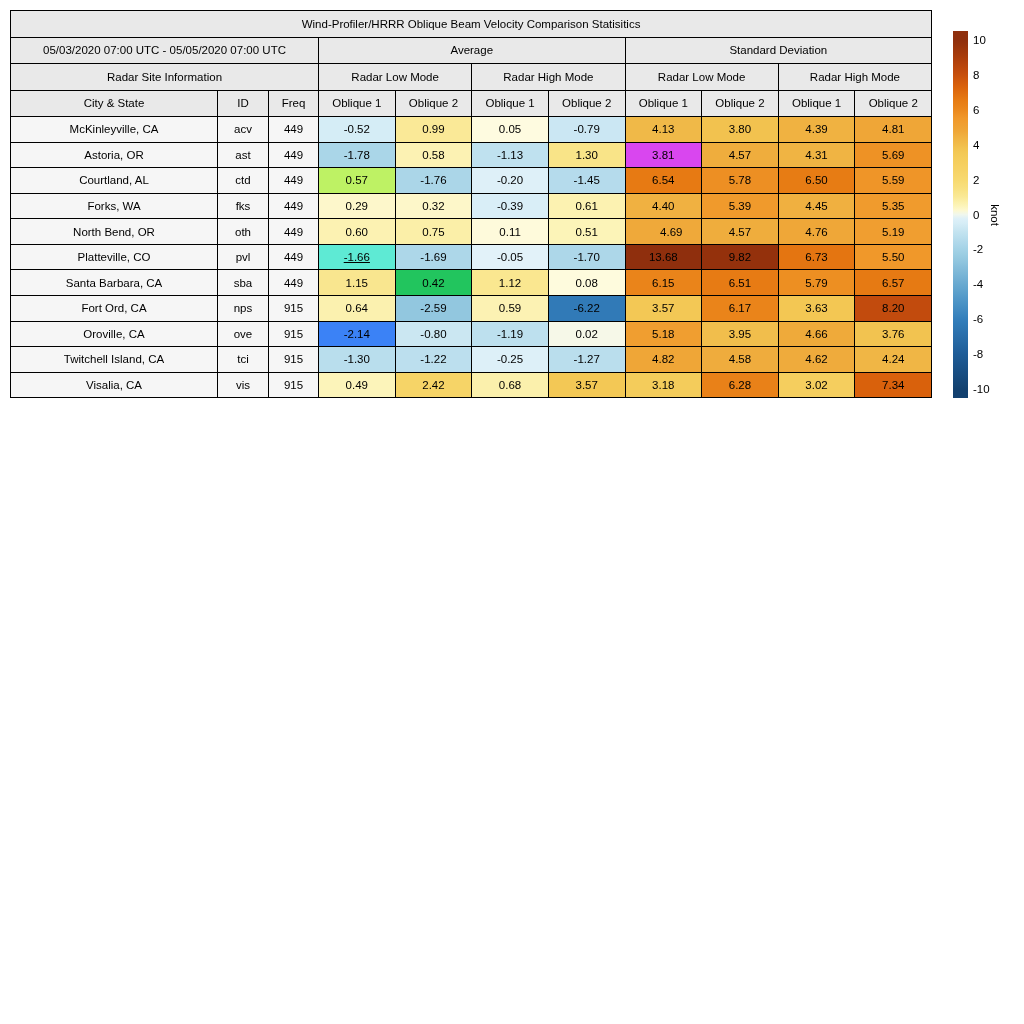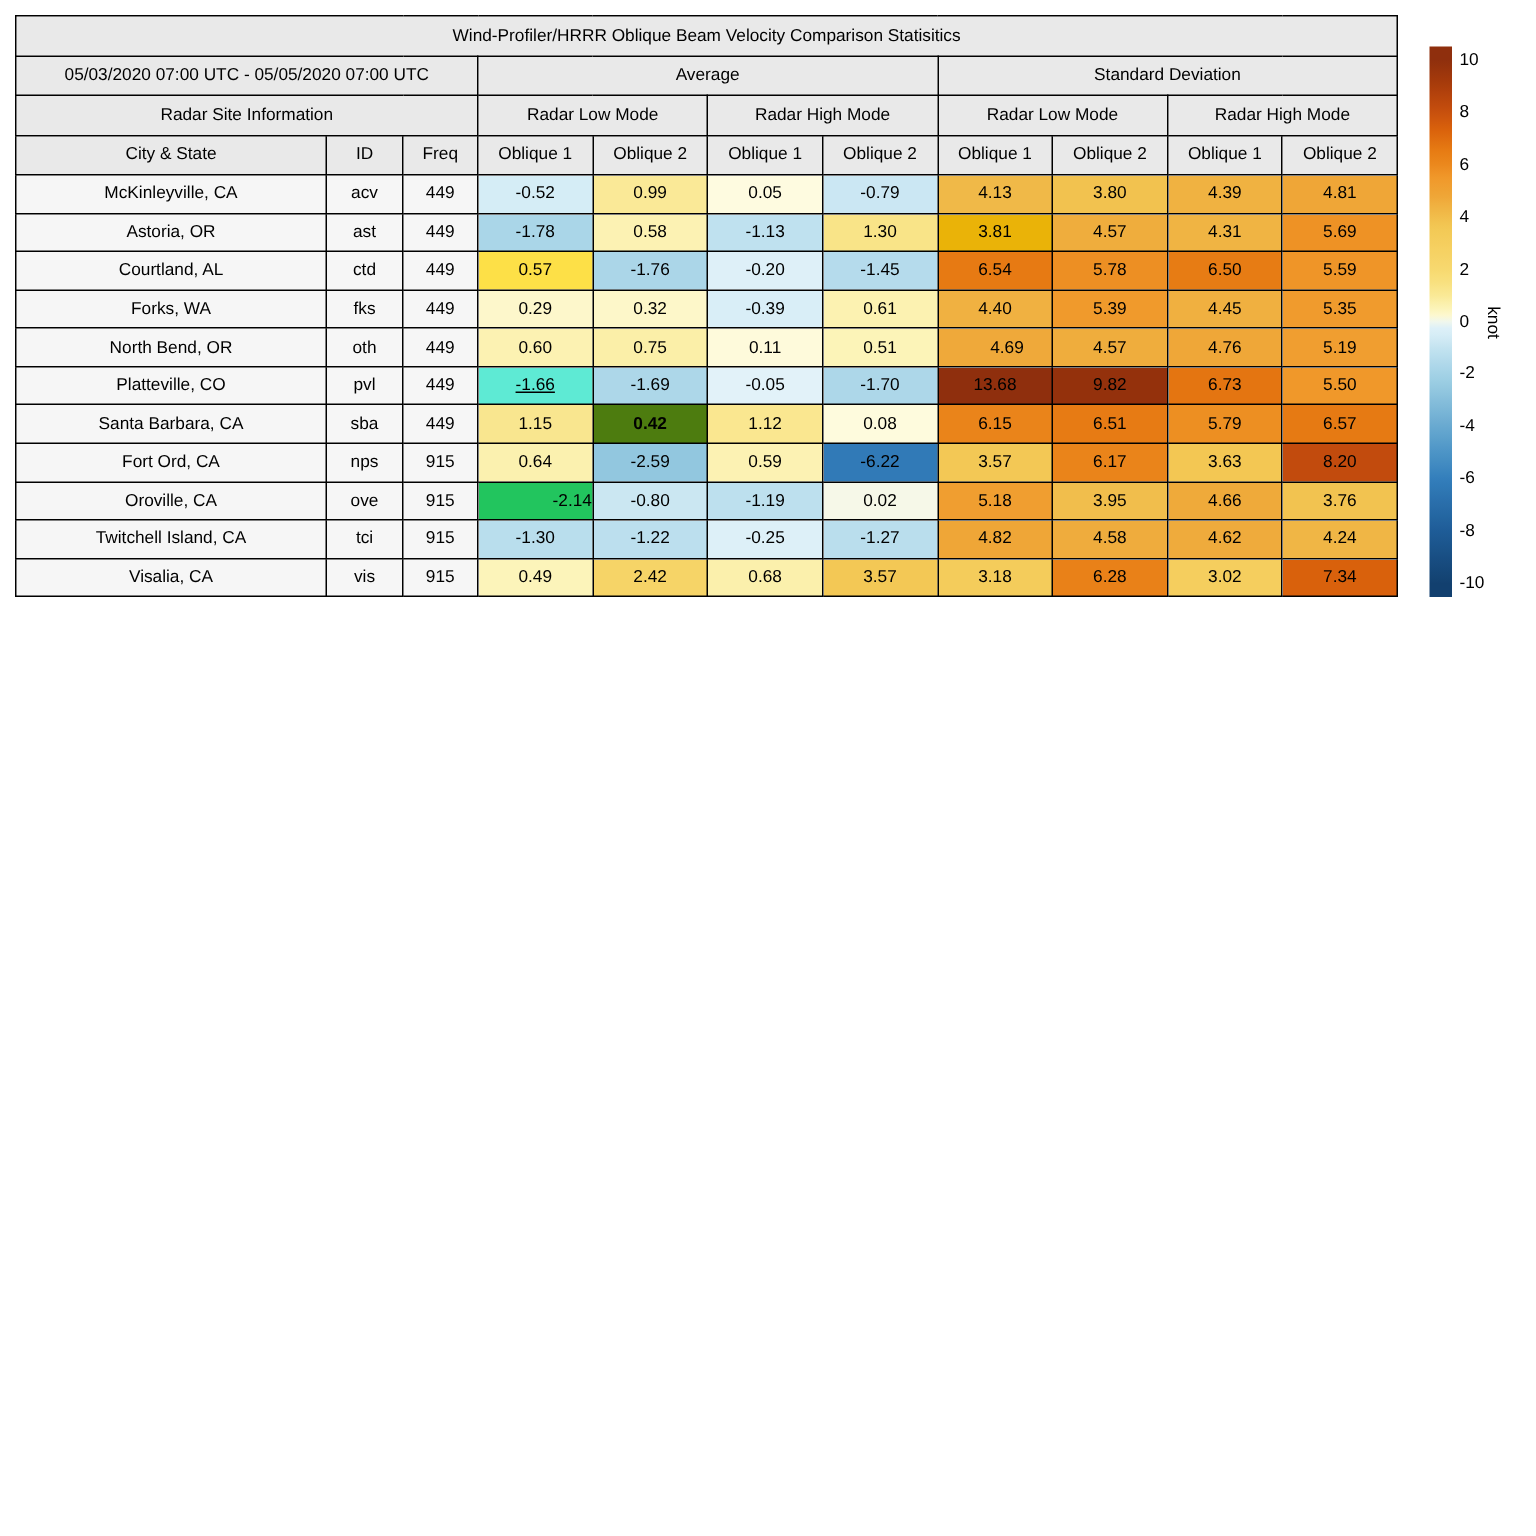--- a/index.html
+++ b/index.html
@@ -141,30 +141,30 @@
           <td style="background: rgb(239, 166, 55);">4.81</td>
         </tr>
         <tr>
           <td class="site-cell">Astoria, OR</td>
           <td class="site-cell">ast</td>
           <td class="site-cell">449</td>
           <td style="background: rgb(170, 214, 232);">-1.78</td>
           <td style="background: rgb(252, 242, 179);">0.58</td>
           <td style="background: rgb(191, 225, 239);">-1.13</td>
           <td style="background: rgb(249, 228, 136);">1.30</td>
-          <td style="background: #eab308;">3.81</td>
+          <td style="background: #d946ef;">3.81</td>
           <td style="background: rgb(239, 173, 61);">4.57</td>
           <td style="background: rgb(240, 180, 67);">4.31</td>
           <td style="background: rgb(238, 146, 37);">5.69</td>
         </tr>
         <tr>
           <td class="site-cell">Courtland, AL</td>
           <td class="site-cell">ctd</td>
           <td class="site-cell">449</td>
-          <td style="background: #fde047;">0.57</td>
+          <td style="background: #bef264;">0.57</td>
           <td style="background: rgb(171, 214, 232);">-1.76</td>
           <td style="background: rgb(222, 240, 248);">-0.20</td>
           <td style="background: rgb(181, 219, 236);">-1.45</td>
           <td style="background: rgb(231, 122, 19);">6.54</td>
           <td style="background: rgb(237, 143, 35);">5.78</td>
           <td style="background: rgb(231, 124, 20);">6.50</td>
           <td style="background: rgb(239, 149, 40);">5.59</td>
         </tr>
         <tr>
           <td class="site-cell">Forks, WA</td>
@@ -203,21 +203,21 @@
           <td style="background: rgb(143, 47, 13);">13.68</td>
           <td style="background: rgb(148, 49, 12);">9.82</td>
           <td style="background: rgb(228, 117, 17);">6.73</td>
           <td style="background: rgb(240, 152, 42);">5.50</td>
         </tr>
         <tr>
           <td class="site-cell">Santa Barbara, CA</td>
           <td class="site-cell">sba</td>
           <td class="site-cell">449</td>
           <td style="background: rgb(249, 230, 143);">1.15</td>
-          <td style="background: #4d7c0f; font-weight: bold;">0.42</td>
+          <td style="background: #22c55e;">0.42</td>
           <td style="background: rgb(250, 231, 144);">1.12</td>
           <td style="background: rgb(254, 251, 221);">0.08</td>
           <td style="background: rgb(234, 132, 26);">6.15</td>
           <td style="background: rgb(231, 123, 20);">6.51</td>
           <td style="background: rgb(237, 143, 34);">5.79</td>
           <td style="background: rgb(230, 122, 19);">6.57</td>
         </tr>
         <tr>
           <td class="site-cell">Fort Ord, CA</td>
           <td class="site-cell">nps</td>
@@ -228,21 +228,21 @@
           <td style="background: rgb(49, 122, 183);">-6.22</td>
           <td style="background: rgb(243, 200, 85);">3.57</td>
           <td style="background: rgb(234, 132, 26);">6.17</td>
           <td style="background: rgb(243, 199, 83);">3.63</td>
           <td style="background: rgb(194, 75, 13);">8.20</td>
         </tr>
         <tr>
           <td class="site-cell">Oroville, CA</td>
           <td class="site-cell">ove</td>
           <td class="site-cell">915</td>
-          <td style="background: #22c55e; text-align: right;">-2.14</td>
+          <td style="background: #3b82f6;">-2.14</td>
           <td style="background: rgb(203, 231, 242);">-0.80</td>
           <td style="background: rgb(189, 224, 238);">-1.19</td>
           <td style="background: rgb(246, 248, 232);">0.02</td>
           <td style="background: rgb(240, 158, 48);">5.18</td>
           <td style="background: rgb(241, 190, 76);">3.95</td>
           <td style="background: rgb(239, 170, 58);">4.66</td>
           <td style="background: rgb(242, 195, 80);">3.76</td>
         </tr>
         <tr>
           <td class="site-cell">Twitchell Island, CA</td>

